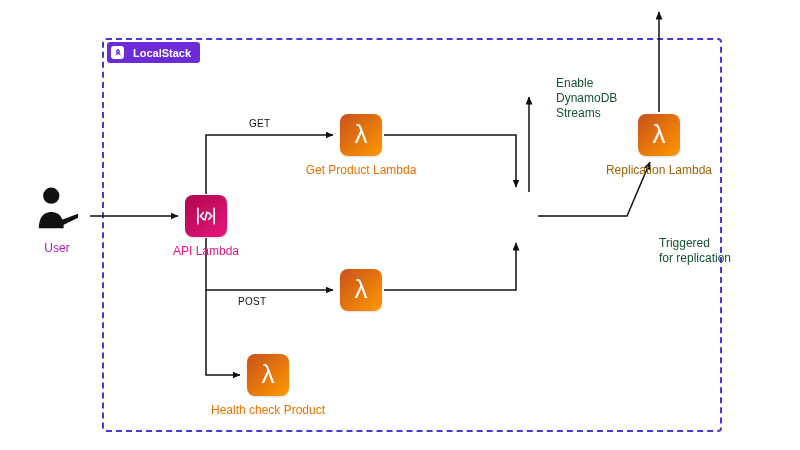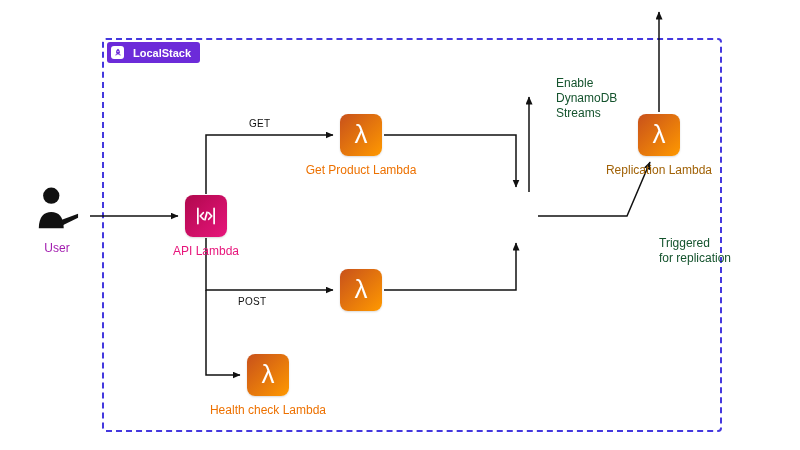--- a/index.html
+++ b/index.html
@@ -116,21 +116,21 @@
   <div class="node" style="left:301px; top:269px; width:120px;">
     <div class="icon lambda">
       <span>λ</span>
     </div>
   </div>
 
   <div class="node" style="left:198px; top:354px; width:140px;">
     <div class="icon lambda">
       <span>λ</span>
     </div>
-    <div class="node-label" style="color: rgb(237, 113, 0);">Health check Lambda</div>
+    <div class="node-label" style="color: rgb(237, 113, 0);">Health check Product</div>
   </div>
 
 
   <div class="node" style="left:599px; top:114px; width:120px;">
     <div class="icon lambda">
       <span>λ</span>
     </div>
     <div class="node-label" style="color: #a16207;">Replication Lambda</div>
   </div>
 

